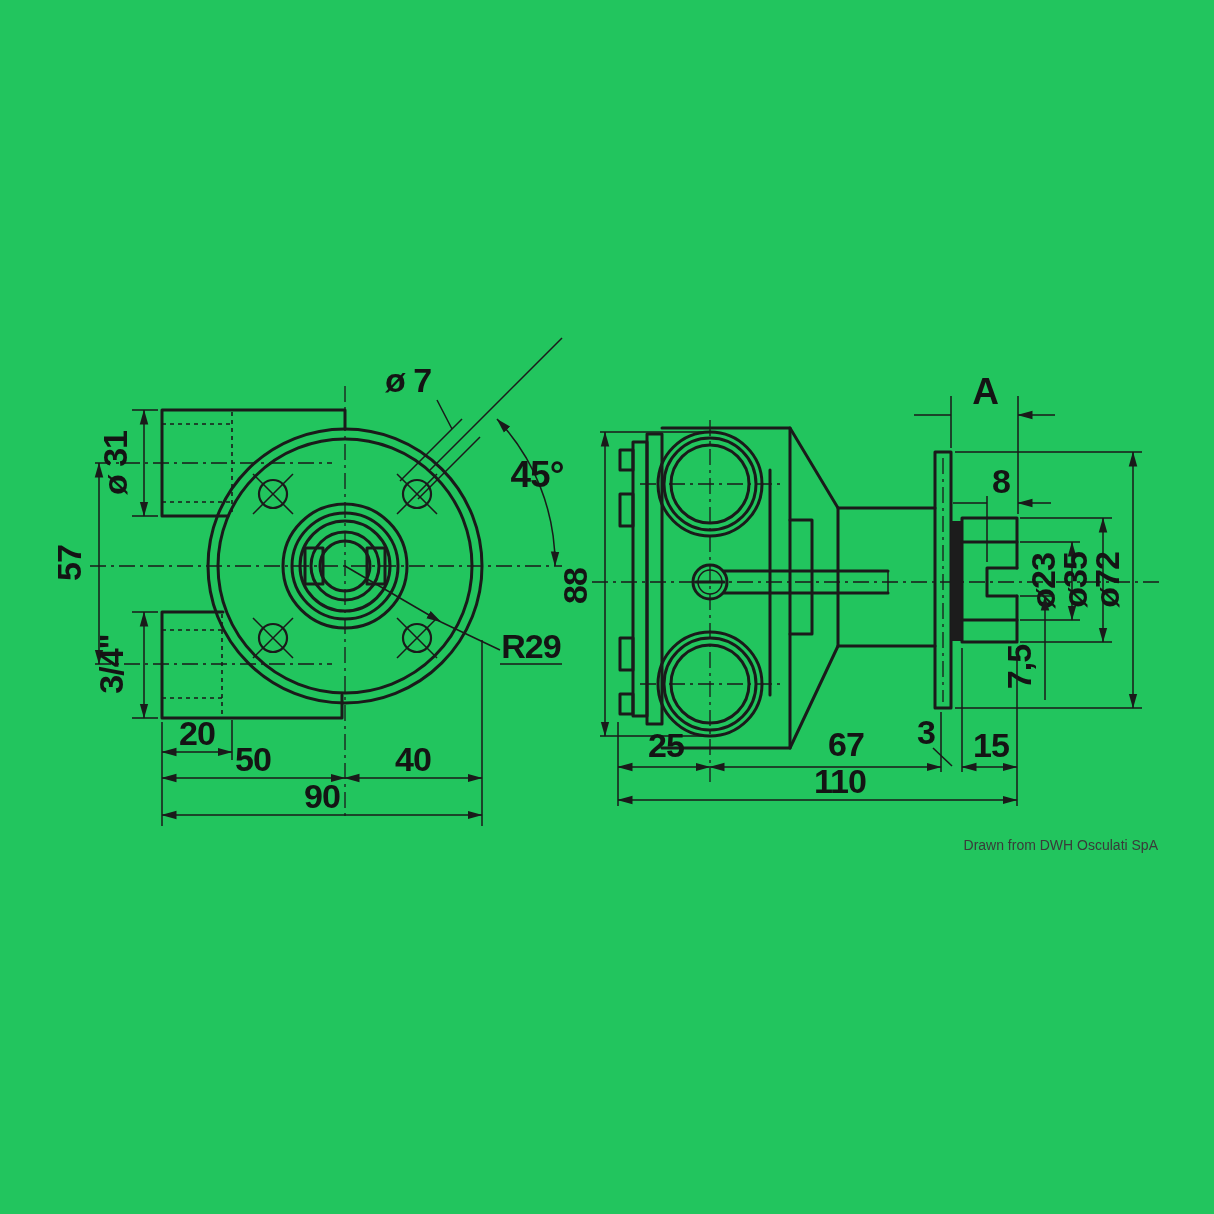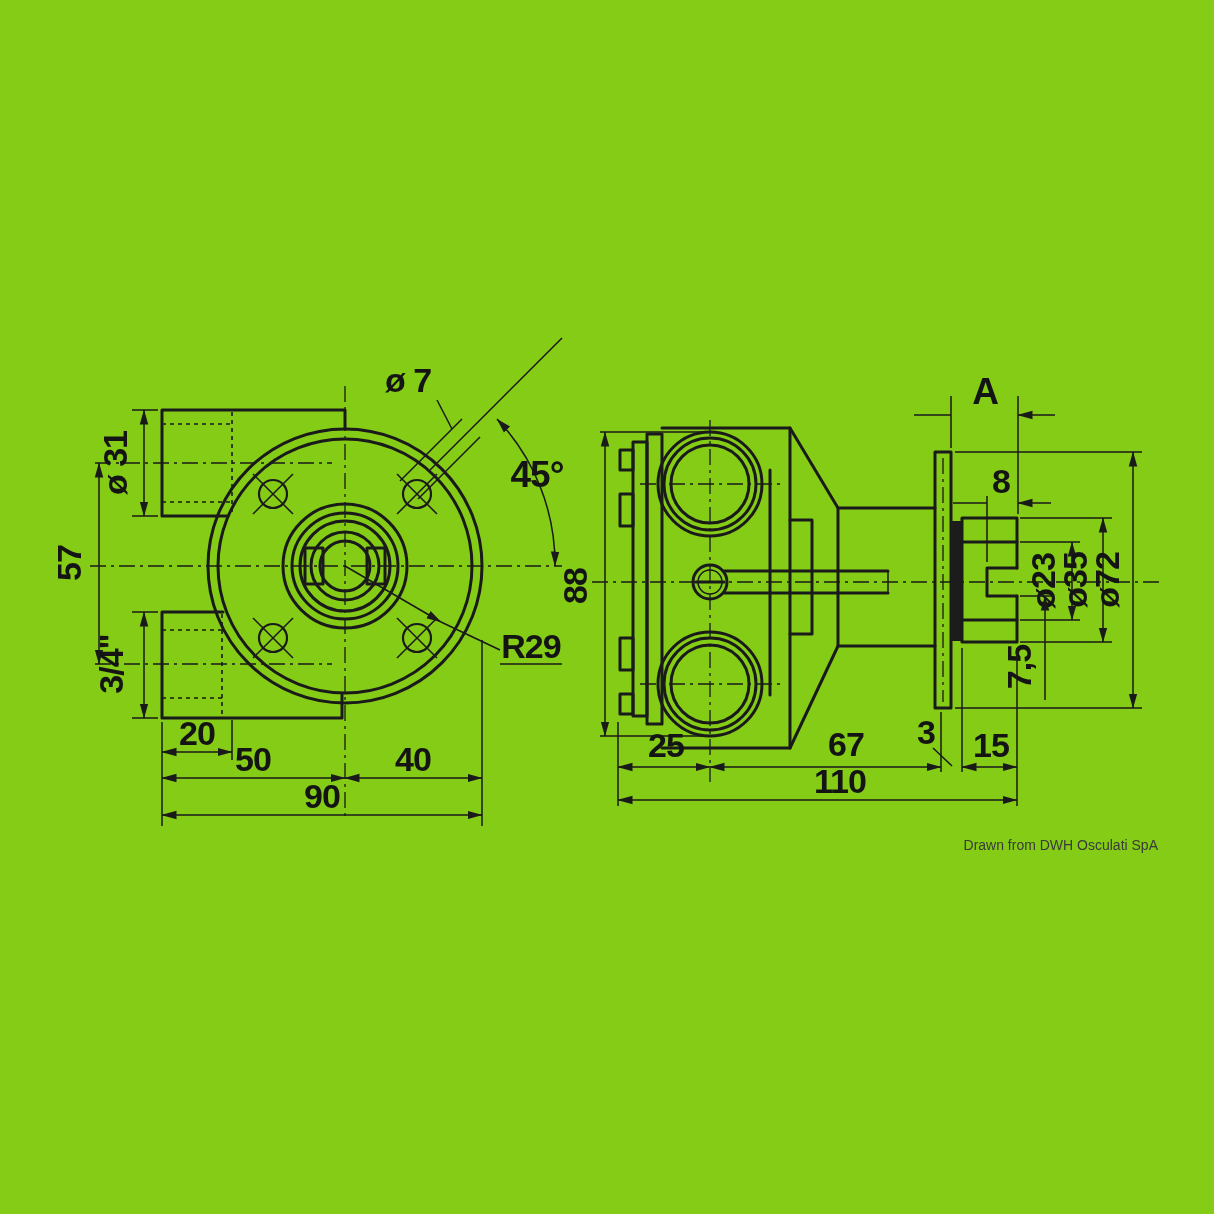--- a/index.html
+++ b/index.html
@@ -1,16 +1,16 @@
 <!DOCTYPE html>
 <html><head>
 <meta charset="utf-8">
 <style>
   html,body{margin:0;padding:0;background:#ffffff;}
-  .page{width:1214px;height:1214px;background:#84cc16;position:relative;overflow:hidden;}
+  .page{width:1214px;height:1214px;background:#22c55e;position:relative;overflow:hidden;}
   svg{display:block;}
   
   .t  {stroke:#1a1a1a;stroke-width:3;fill:none;stroke-linejoin:round;stroke-linecap:round;}
   .t2 {stroke:#1a1a1a;stroke-width:2.2;fill:none;}
   .n  {stroke:#1a1a1a;stroke-width:1.5;fill:none;}
   .cl {stroke:#1a1a1a;stroke-width:1.3;fill:none;stroke-dasharray:16 5 3 5;}
   .hd {stroke:#1a1a1a;stroke-width:1.6;fill:none;stroke-dasharray:4 4;}
   .da {marker-start:url(#arr);marker-end:url(#arr);}
   .de {marker-end:url(#arr);}
   .ds {marker-start:url(#arr);}

